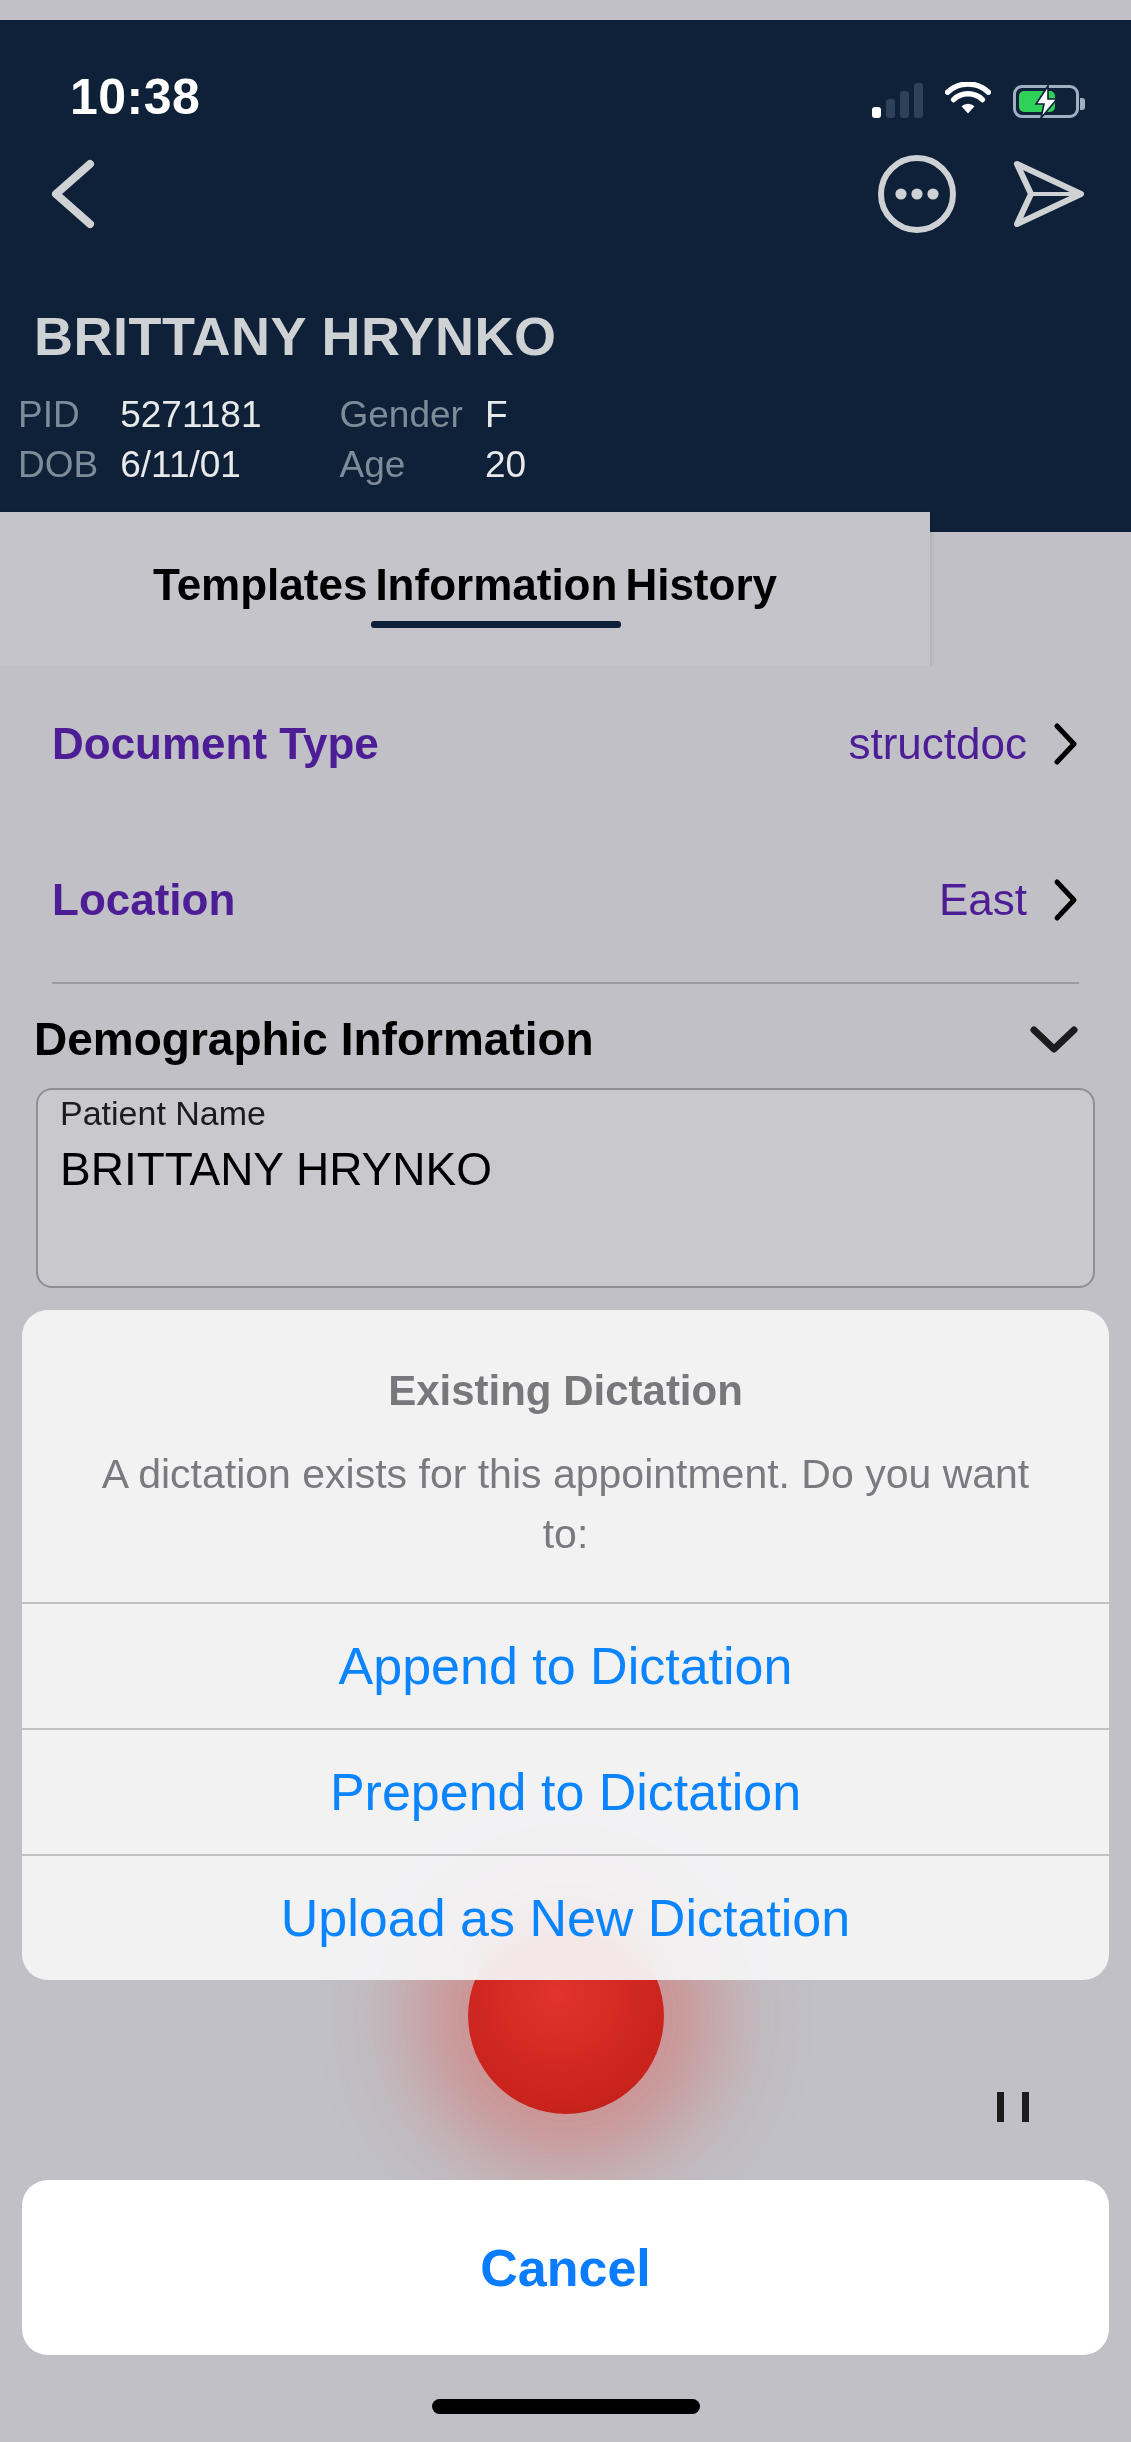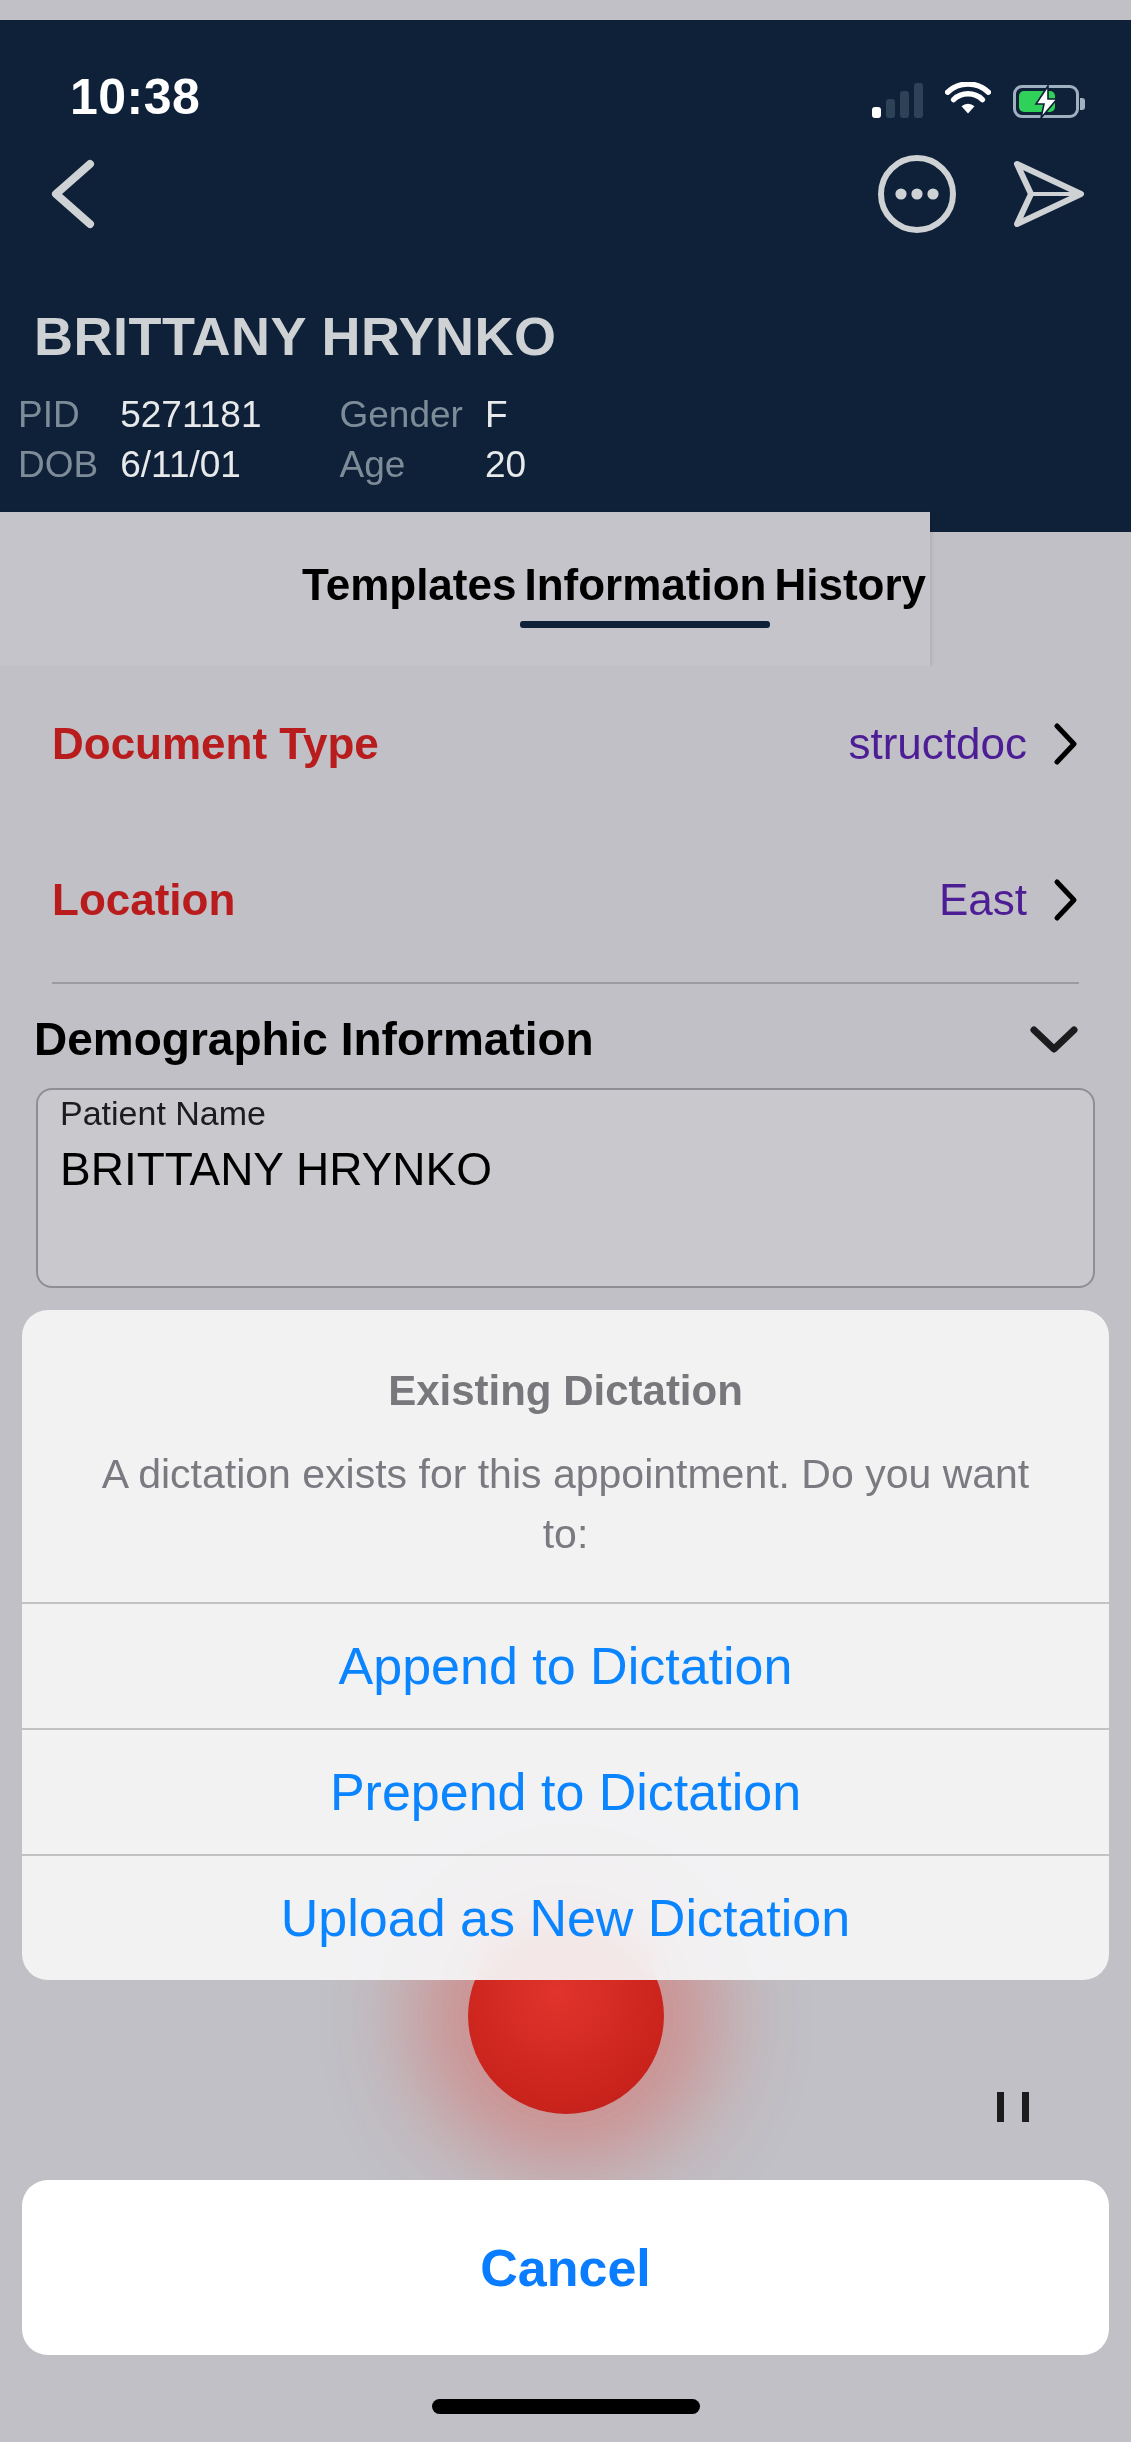--- a/index.html
+++ b/index.html
@@ -84,21 +84,21 @@
   #patient-meta table { border-collapse: collapse; }
   #patient-meta td { padding: 0; vertical-align: top; }
   #patient-meta .k { color: #7e8b98; padding-right: 22px; }
   #patient-meta .v { color: #e7e9ea; }
   #patient-meta .gap { width: 78px; }
 
   
   #tabbar {
     position: absolute; left: 0; top: 512px; width: 930px; height: 154px;
     background: #c4c4ca;
-    display: flex; align-items: center; justify-content: flex-end;
+    display: flex; align-items: center; justify-content: center;
     box-shadow: 0 2px 5px rgba(0,0,0,0.16);
   }
   .tab {
     position: relative; font-size: 44px; font-weight: 700; color: #000000;
     padding: 12px 4px 20px; cursor: pointer; white-space: nowrap;
   }
   .tab .underline {
     position: absolute; left: 0; right: 0; bottom: 2px;
     height: 7px; background: #0e2138; border-radius: 3px; display: none;
   }
@@ -107,21 +107,21 @@
   
   #content {
     position: absolute; left: 0; top: 666px; width: 1131px; bottom: 0;
     background: #c0c0c6;
   }
   .row {
     position: relative; height: 156px;
     display: flex; align-items: center; justify-content: space-between;
     padding: 0 52px 0 52px;
   }
-  .row .label { font-size: 44px; font-weight: 700; color: #b91c1c; }
+  .row .label { font-size: 44px; font-weight: 700; color: #4c1d95; }
   .row .right { display: flex; align-items: center; gap: 26px; }
   .row .value { font-size: 44px; color: #4c1d95; font-weight: 400; }
   .chev-r { width: 26px; height: 44px; }
   .divider {
     height: 2px; background: #9b9ba2; margin: 4px 52px 0 52px;
   }
   #sec-header {
     display: flex; align-items: center; justify-content: space-between;
     padding: 28px 52px 22px 34px;
     border-radius: 15px;

